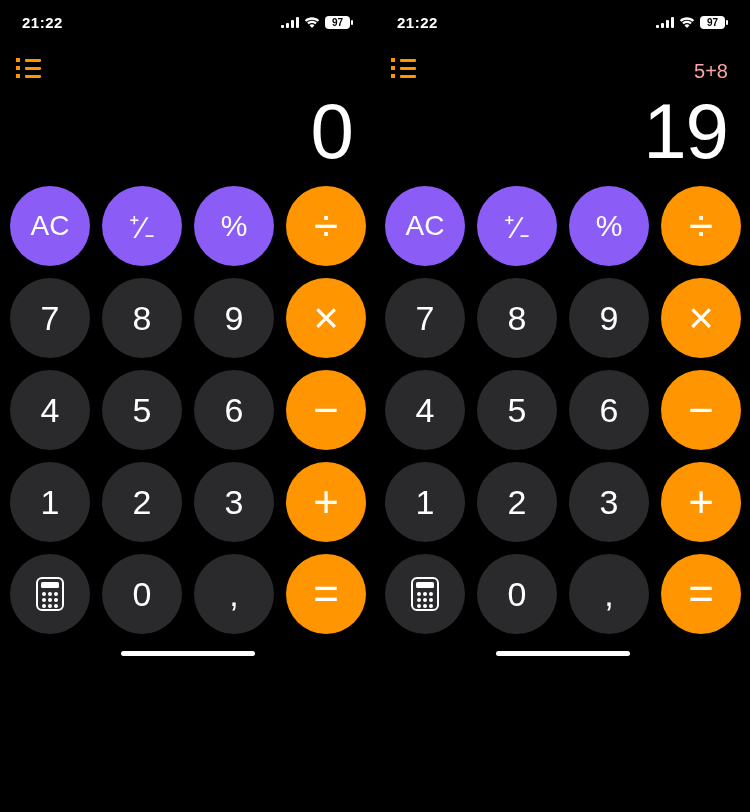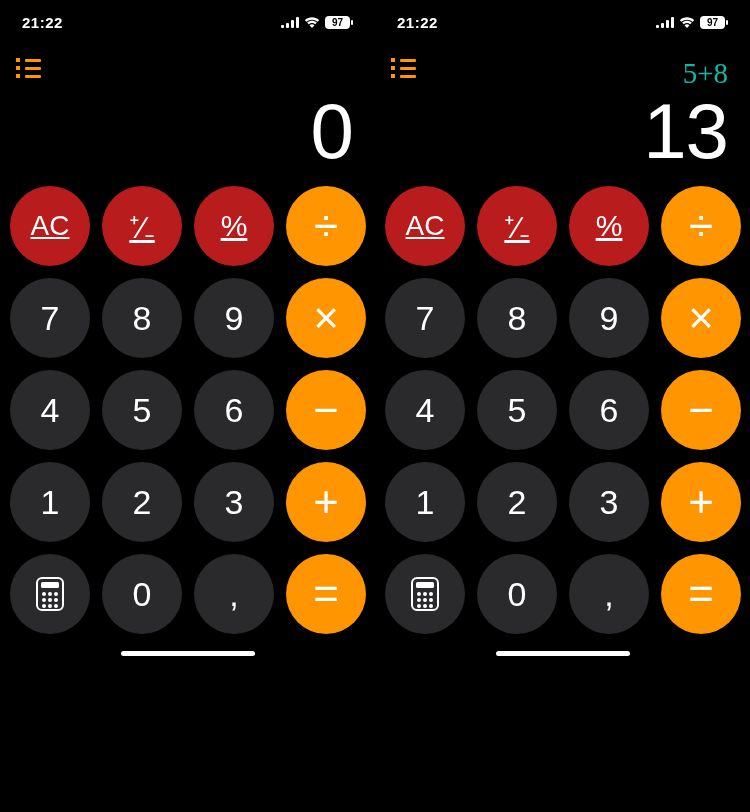--- a/index.html
+++ b/index.html
@@ -20,33 +20,33 @@
     display: flex; flex-direction: column; justify-content: space-between;
     cursor: pointer;
   }
   .history-btn .row { display: flex; align-items: center; gap: 5px; }
   .history-btn .dot { width: 4px; height: 4px; background: #ff9500; border-radius: 0; }
   .history-btn .line { width: 16px; height: 3px; background: #ff9500; border-radius: 1px; }
   .display-area {
     flex: 1; display: flex; flex-direction: column; justify-content: flex-end;
     align-items: flex-end; padding: 0 22px 10px;
   }
-  .expression { color: #14b8a6; font-size: 29px; font-weight: 400; margin-bottom: 2px; min-height: 30px; font-family: Liberation Serif, serif; }
+  .expression { color: #fca5a5; font-size: 20px; font-weight: 400; margin-bottom: 2px; min-height: 30px; }
   .result { color: #fff; font-size: 78px; font-weight: 300; line-height: 1; letter-spacing: -1px; }
   .keypad {
     padding: 6px 10px 30px; display: grid; grid-template-columns: repeat(4, 1fr);
     gap: 12px; row-gap: 12px;
   }
   .key {
     width: 80px; height: 80px; border-radius: 50%; border: none;
     font-size: 34px; font-weight: 400; cursor: pointer; display: flex;
     align-items: center; justify-content: center; color: #fff;
     justify-self: center;
   }
-  .key.light { background: #b91c1c; color: #fff; font-size: 30px; text-decoration: underline; }
+  .key.light { background: #8b5cf6; color: #fff; font-size: 30px; }
   .key.dark { background: #2a2a2c; }
   .key.orange { background: #ff9500; color: #fff; font-size: 40px; font-weight: 400; }
   .key.orange.op { font-size: 44px; }
   .key.ac { font-size: 28px; }
   .home-indicator {
     position: absolute; bottom: 8px; left: 50%; transform: translateX(-50%);
     width: 134px; height: 5px; background: #fff; border-radius: 3px;
   }
   .calc-mode-icon svg { display: block; }
 </style>
@@ -181,21 +181,21 @@
         <span class="line"></span>
       </div>
     <div class="row">
         <span class="dot"></span>
         <span class="line"></span>
       </div>
   </div>
 
   <div class="display-area">
     <div class="expression">5+8</div>
-    <div class="result">13</div>
+    <div class="result">19</div>
   </div>
 
   <div class="keypad">
     <button class="key light ac">AC</button>
     <button class="key light">⁺∕₋</button>
     <button class="key light">%</button>
     <button class="key orange op">÷</button>
 
     <button class="key dark">7</button>
     <button class="key dark">8</button>

